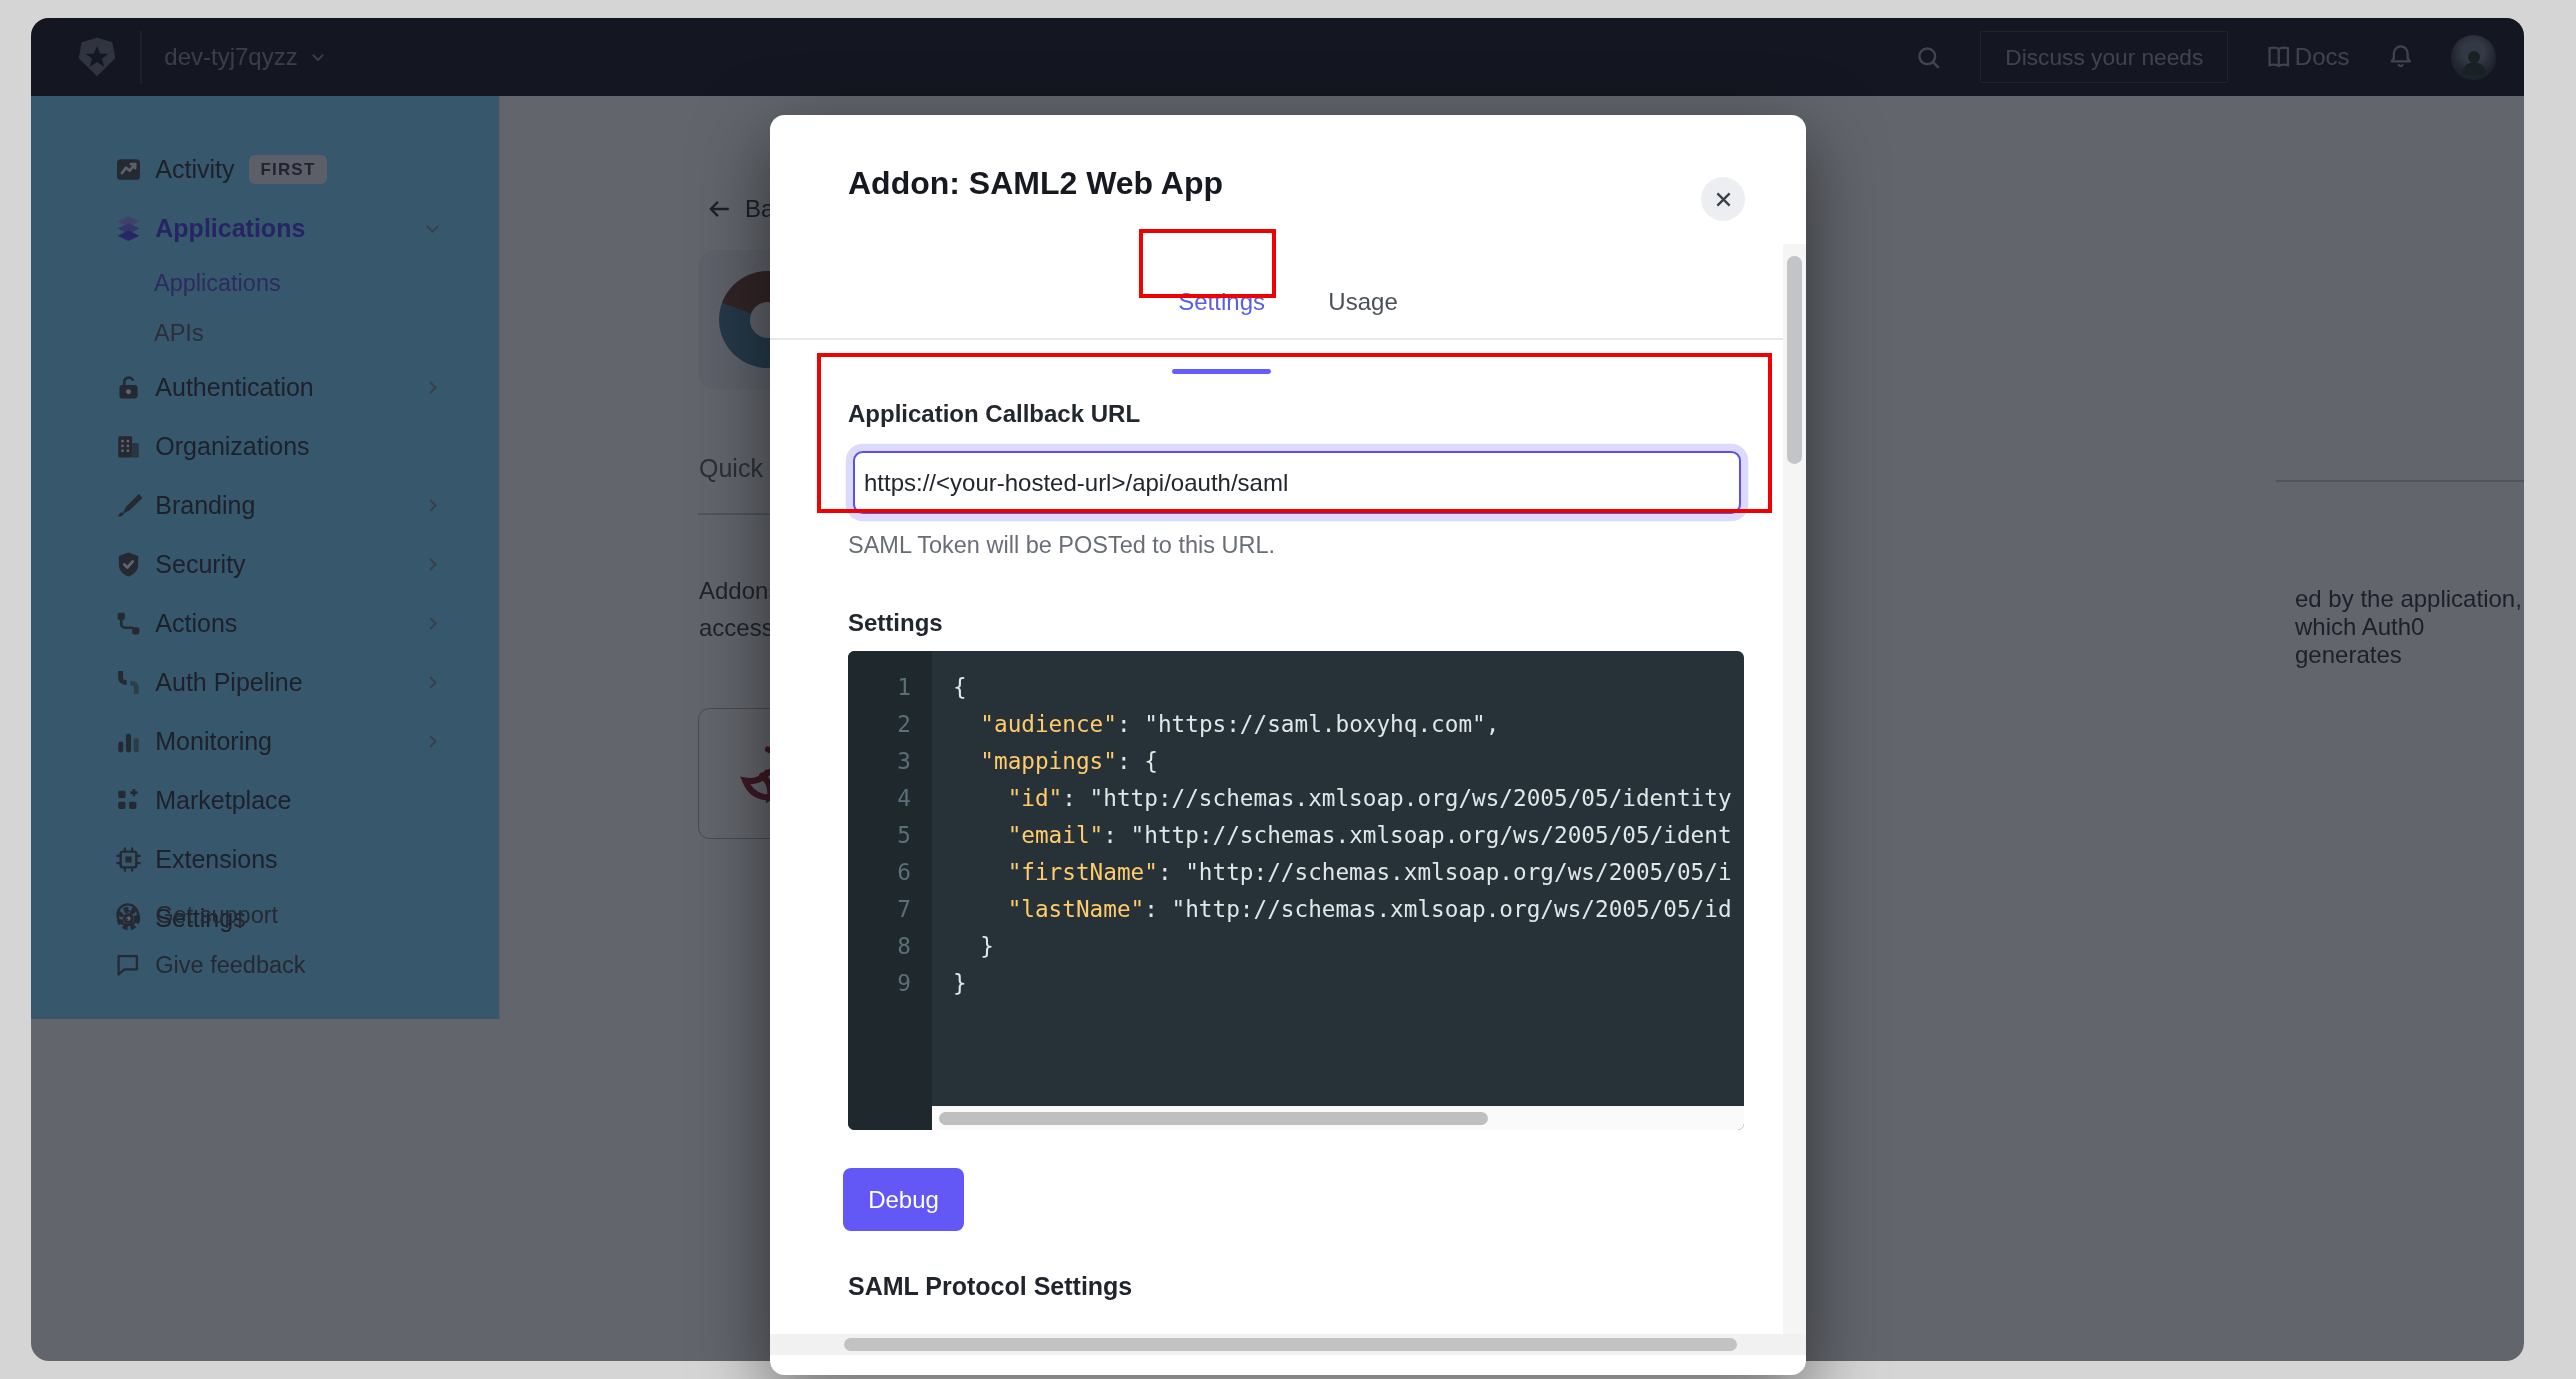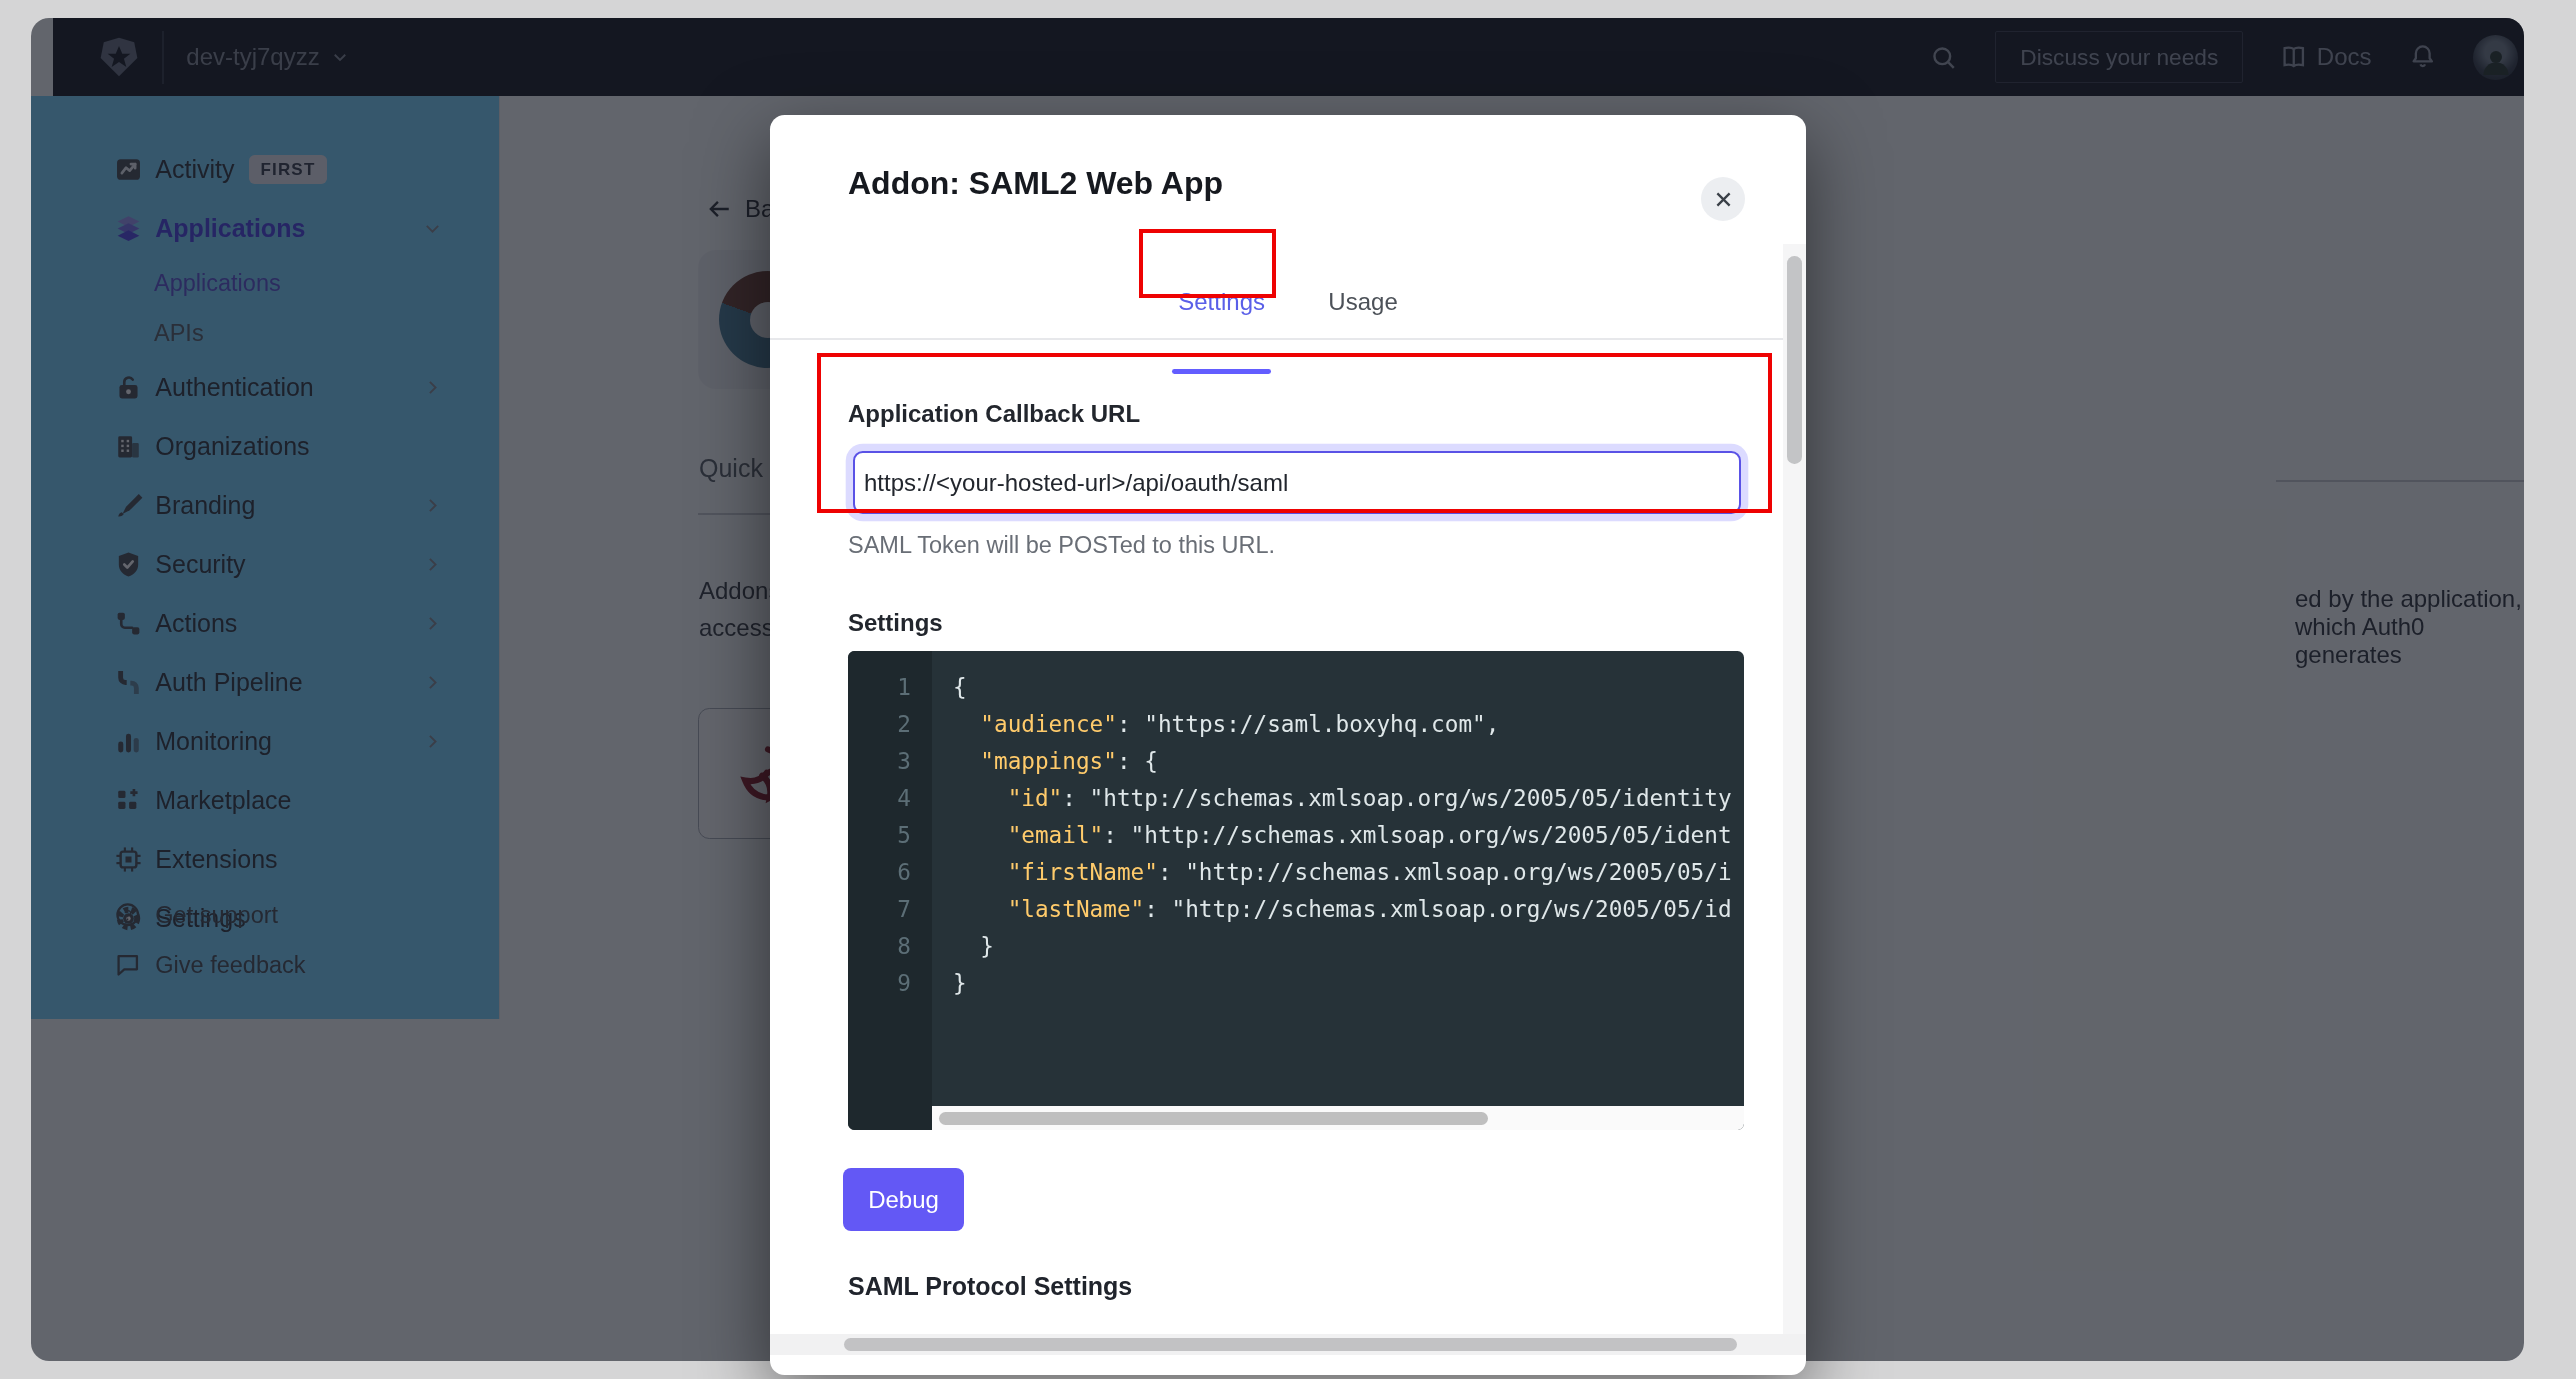--- a/index.html
+++ b/index.html
@@ -3,26 +3,26 @@
 <meta charset="utf-8">
 <style>
   * { margin:0; padding:0; box-sizing:border-box; }
   html,body { width:2576px; height:1379px; background:#d5d5d6; font-family:"Liberation Sans",sans-serif; overflow:hidden; }
   .abs { position:absolute; }
 
   
   #viewport { left:31px; top:18px; width:2493px; height:1343px; border-radius:18px; overflow:hidden; background:#fafbfc; }
 
   
-  #topbar { left:0; top:0; width:100%; height:78px; background:#1b1f27; display:flex; align-items:center; padding:0 28px 0 44px; gap:0;margin-left:22px; }
+  #topbar { left:0; top:0; width:100%; height:78px; background:#1b1f27; display:flex; align-items:center; padding:0 28px 0 44px; gap:0; }
   #topbar .vdiv { width:1.6px; height:53px; background:#343a46; margin:0 22.7px 0 21px; }
   .tenant { color:#878d99; font-size:24px; font-weight:500; display:flex; align-items:center; gap:11.3px; }
   .tb-right { margin-left:auto; display:flex; align-items:center; gap:37px; }
   .tb-btn { height:52px; border:1.6px solid #3c414d; border-radius:2px; color:#969caa; font-size:22.7px; display:flex; align-items:center; padding:0 24px; background:transparent; }
-  .tb-docs { display:flex; align-items:center; gap:9px; color:#969caa; font-size:24px; }
+  .tb-docs { display:flex; align-items:center; gap:2px; color:#969caa; font-size:24px; }
   .avatar { width:45px; height:45px; border-radius:50%; background:radial-gradient(circle at 50% 38%, #75808c 0 30%, #3c4450 62%, #252b34 100%); overflow:hidden; position:relative; }
   .avatar svg { position:absolute; left:50%; top:54%; transform:translate(-50%,-42%); }
   .ic { display:inline-flex; align-items:center; justify-content:center; }
   .ic svg { display:block; }
 
   
   #sidebar { left:0; top:78px; width:469px; height:923px; background:#7dd3fc; border-right:0.8px solid #e8e9ec; }
   #side-nav { position:absolute; left:0; top:44px; width:100%; }
   .side-item { position:relative; height:59px; display:flex; align-items:center; padding-left:81px; cursor:pointer; }
   .side-item.sub { height:50px; padding-left:123px; }

